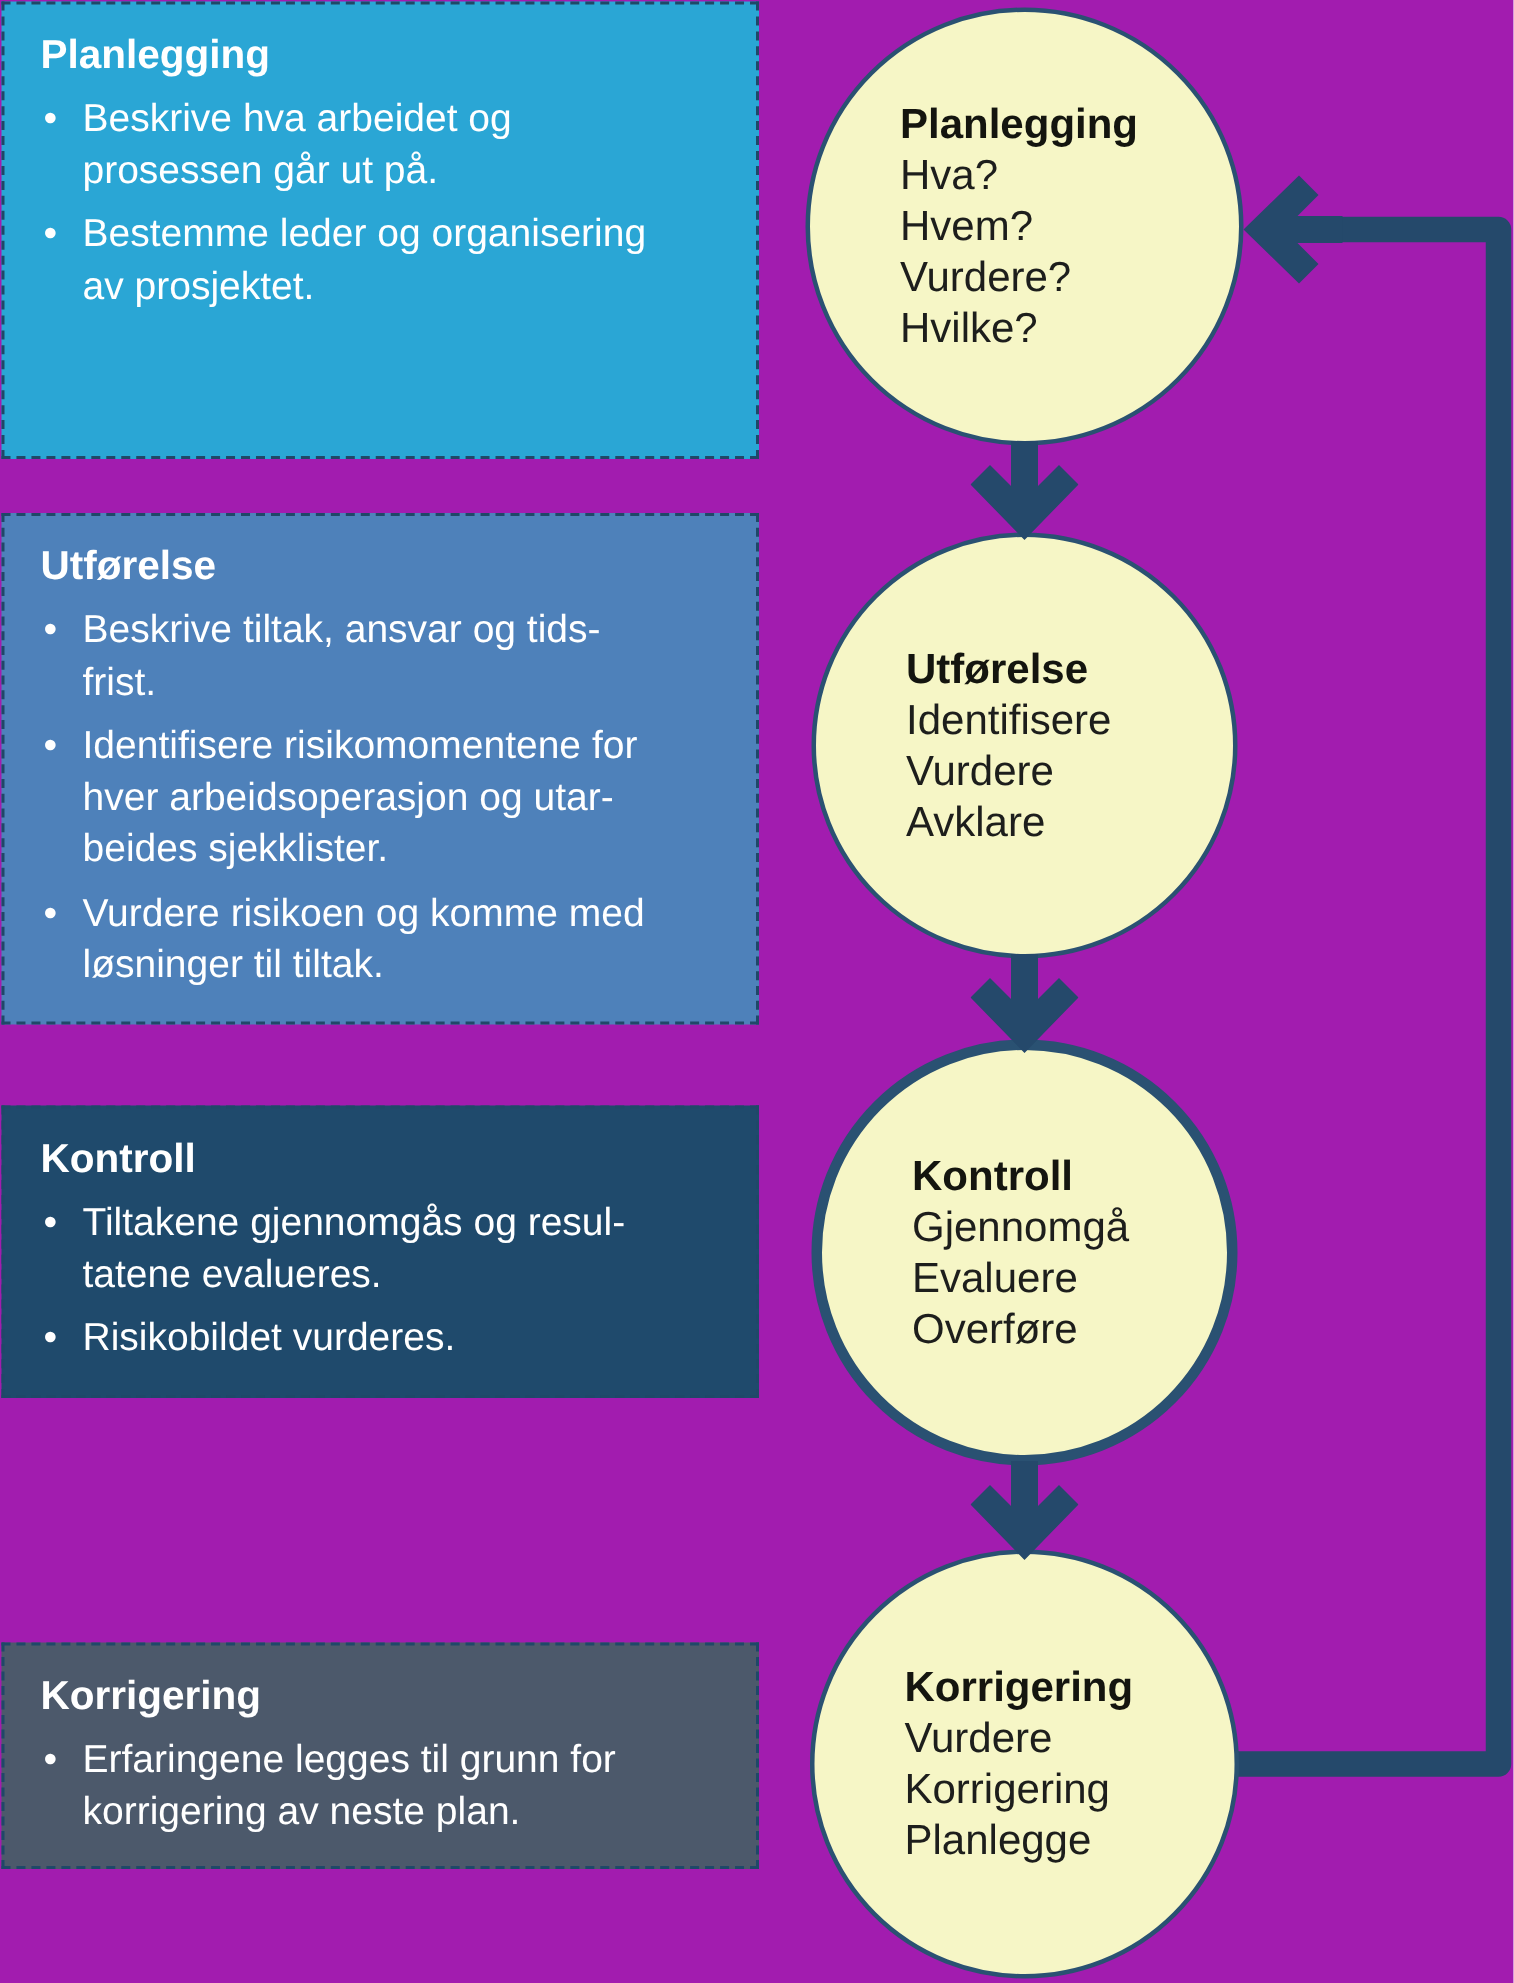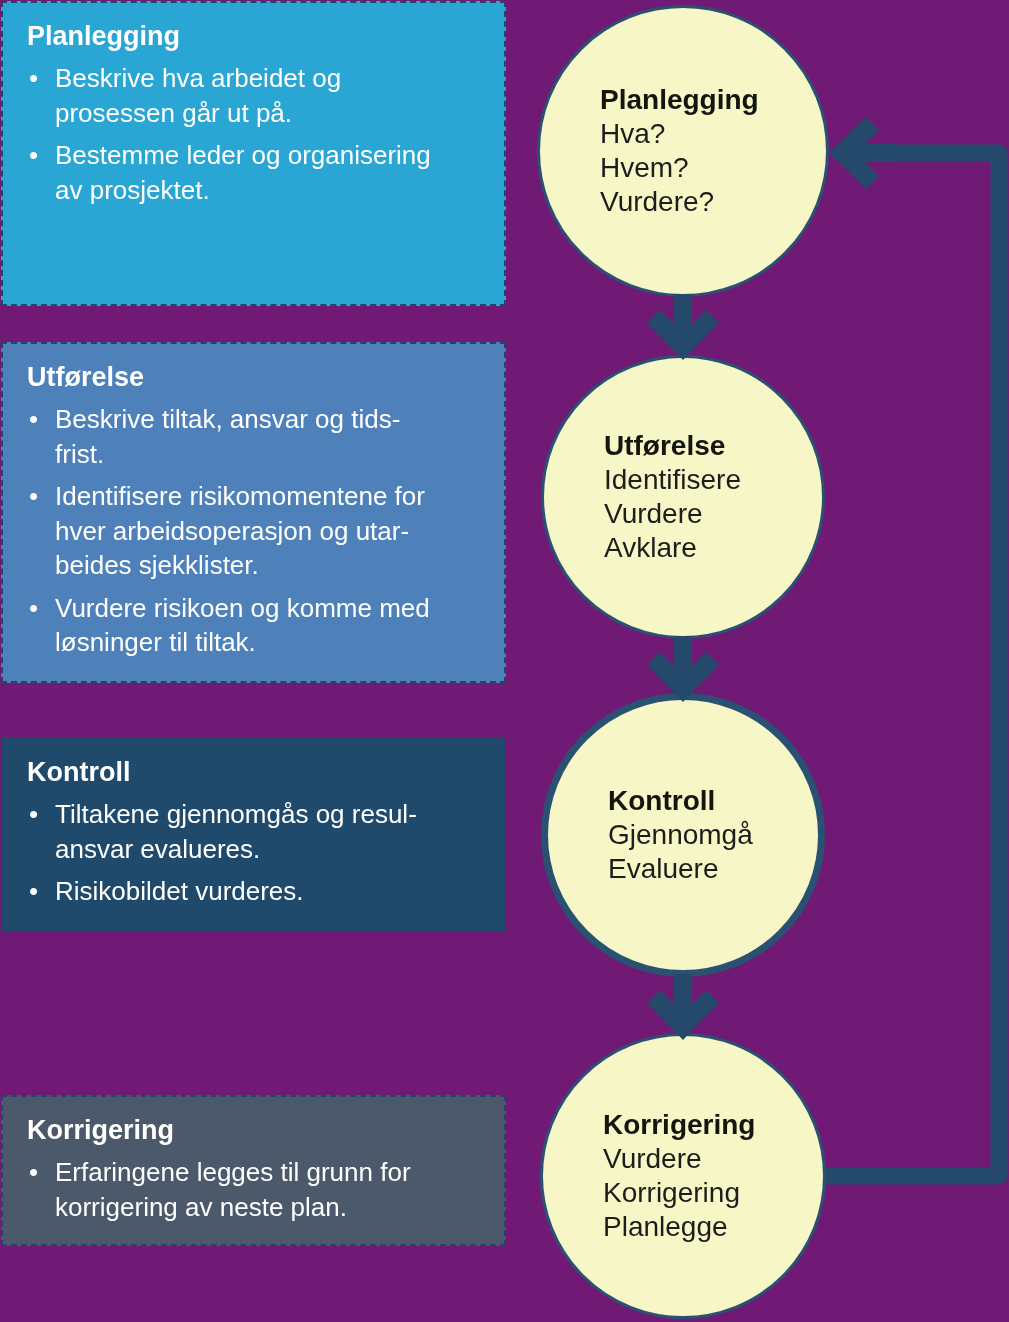--- a/index.html
+++ b/index.html
@@ -1,17 +1,17 @@
 <!DOCTYPE html>
 <html><head>
 <meta charset="utf-8">
 <style>
   html,body { margin:0; padding:0; background:#ffffff; }
   .canvas {
-    position:relative; width:1009px; height:1322px; background:#701a75;
+    position:relative; width:1009px; height:1322px; background:#a21caf;
     font-family:"Liberation Sans", sans-serif; overflow:hidden;
   }
 
   
   .box {
     position:absolute; left:1px; width:505px; box-sizing:border-box;
     border:2px dashed #1f4868; color:#ffffff; padding:14px 10px 0 24px;
   }
   .box-1 { top:1px;    height:305px; background:#2aa6d5; }
   .box-2 { top:342px;  height:341px; background:#4e81ba; }
@@ -74,51 +74,53 @@
 beides sjekklister.</li>
       <li>Vurdere risikoen og komme med
 løsninger til tiltak.</li>
     </ul>
   </section>
 
   <section class="box box-3">
     <h2>Kontroll</h2>
     <ul>
       <li>Tiltakene gjennomgås og resul-
-ansvar evalueres.</li>
+tatene evalueres.</li>
       <li>Risikobildet vurderes.</li>
     </ul>
   </section>
 
   <section class="box box-4">
     <h2>Korrigering</h2>
     <ul>
       <li>Erfaringene legges til grunn for
 korrigering av neste plan.</li>
     </ul>
   </section>
 
   <div class="circle c1">
     <div class="ctitle">Planlegging</div>
     <div>Hva?</div>
     <div>Hvem?</div>
     <div>Vurdere?</div>
+    <div>Hvilke?</div>
   </div>
 
   <div class="circle c2">
     <div class="ctitle">Utførelse</div>
     <div>Identifisere</div>
     <div>Vurdere</div>
     <div>Avklare</div>
   </div>
 
   <div class="circle c3">
     <div class="ctitle">Kontroll</div>
     <div>Gjennomgå</div>
     <div>Evaluere</div>
+    <div>Overføre</div>
   </div>
 
   <div class="circle c4">
     <div class="ctitle">Korrigering</div>
     <div>Vurdere</div>
     <div>Korrigering</div>
     <div>Planlegge</div>
   </div>
 
   <svg class="connector a1" viewBox="0 0 72 66" xmlns="http://www.w3.org/2000/svg" aria-hidden="true">

